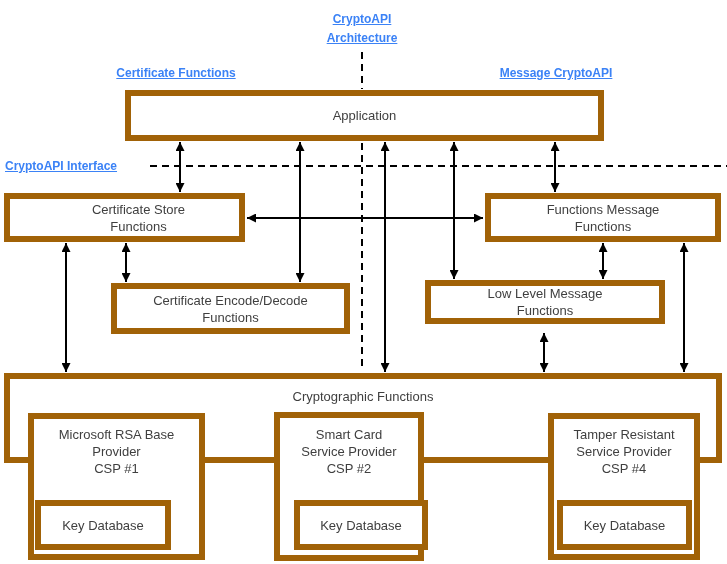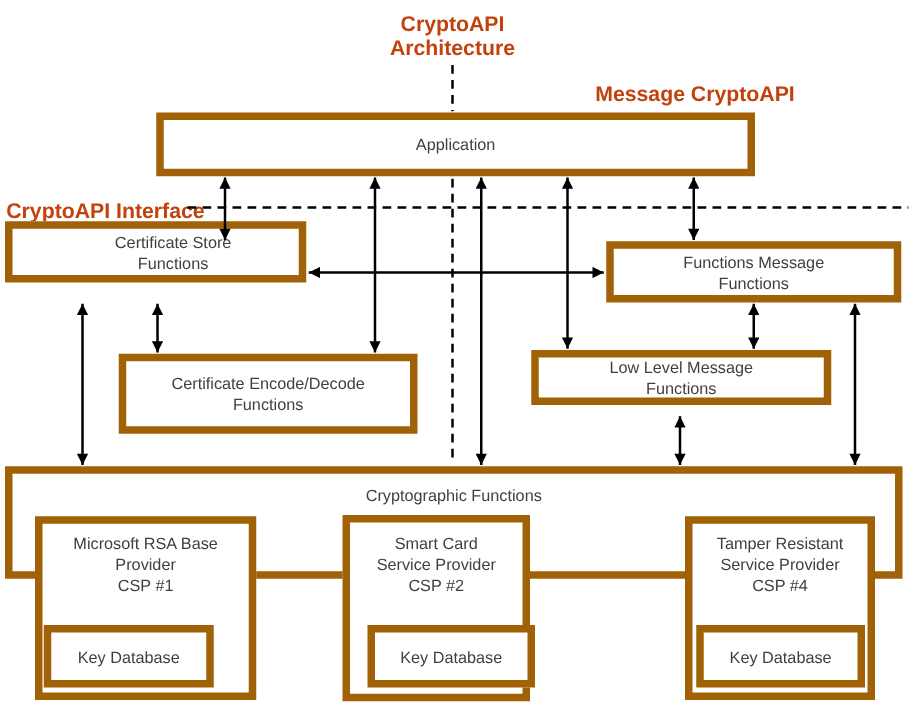--- a/index.html
+++ b/index.html
@@ -21,56 +21,58 @@
     text-align: center;
     color: #3f3f3f;
     font-size: 13px;
     line-height: 17px;
     white-space: pre-line;
     z-index: 2;
   }
   .box.top-align { align-items: flex-start; }
   .blabel {
     position: absolute;
-    font-size: 17px;
+    font-size: 12px;
     font-weight: bold;
-    color: #c2410c;
+    color: #3b82f6;
     white-space: pre-line;
     z-index: 1;
+    text-decoration: underline;
   }
   .blabel.center { text-align: center; }
   #connectors {
     position: absolute;
     left: 0; top: 0;
     z-index: 3;
     pointer-events: none;
   }
   
   .box.provider { z-index: 4; }
   .box.keydb { z-index: 5; }
 </style>
 </head>
 <body>
 
 <div id="canvas">
 
   <div class="blabel center" style="left:262px; top:10px; width:200px; line-height:19px;">CryptoAPI
 Architecture</div>
+  <div class="blabel center" style="left:60px; top:66px; width:232px;">Certificate Functions</div>
   <div class="blabel center" style="left:440px; top:66px; width:232px;">Message CryptoAPI</div>
   <div class="blabel" style="left:5px; top:159px;text-align:center;">CryptoAPI Interface</div>
 
   <div class="box" style="left:125px; top:90px; width:479px; height:51px;">Application</div>
 
-  <div class="box" style="left:4px; top:177px; width:241px; height:49px;padding-left:28px;">Certificate Store
+  <div class="box" style="left:4px; top:193px; width:241px; height:49px;padding-left:28px;">Certificate Store
 Functions</div>
 
   <div class="box" style="left:485px; top:193px; width:236px; height:49px;">Functions Message
 Functions</div>
 
-  <div class="box" style="left:95px; top:283px; width:239px; height:64px;">Certificate Encode/Decode
+  <div class="box" style="left:111px; top:283px; width:239px; height:51px;">Certificate Encode/Decode
 Functions</div>
 
   <div class="box" style="left:425px; top:280px; width:240px; height:44px;">Low Level Message
 Functions</div>
 
   <div class="box top-align" style="left:4px; top:373px; width:718px; height:90px; padding-top:9px;">Cryptographic Functions</div>
 
   <div class="box provider top-align" style="left:28px; top:413px; width:177px; height:147px; padding-top:7px;">Microsoft RSA Base
 Provider
 CSP #1</div>

